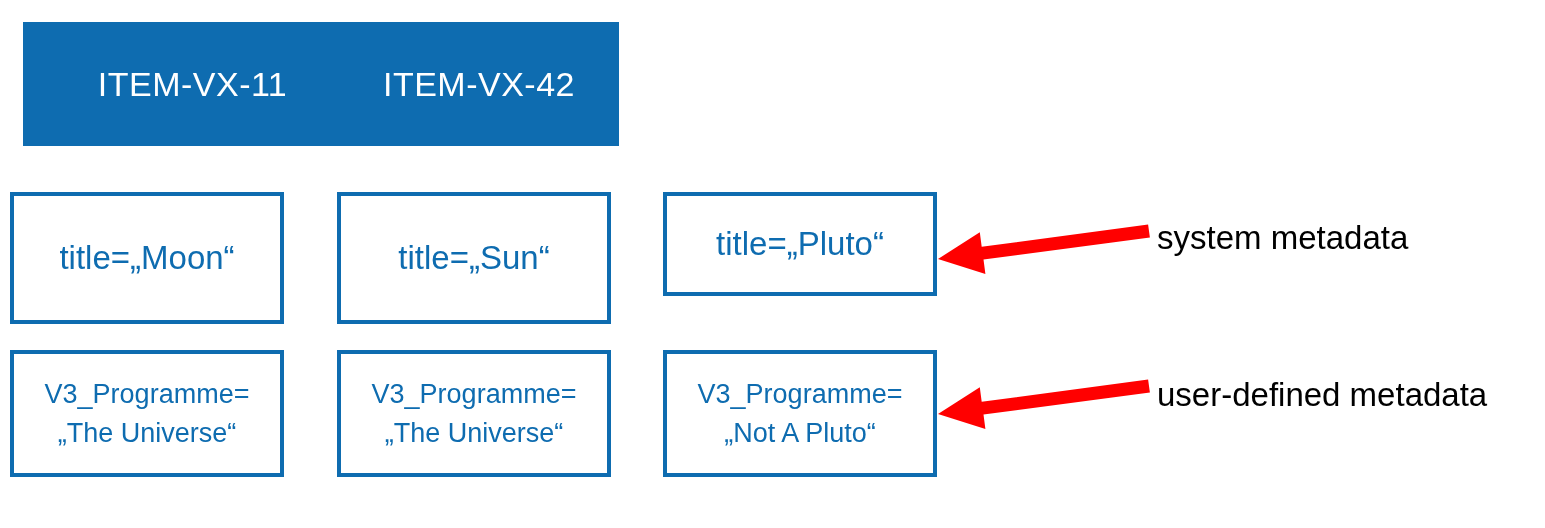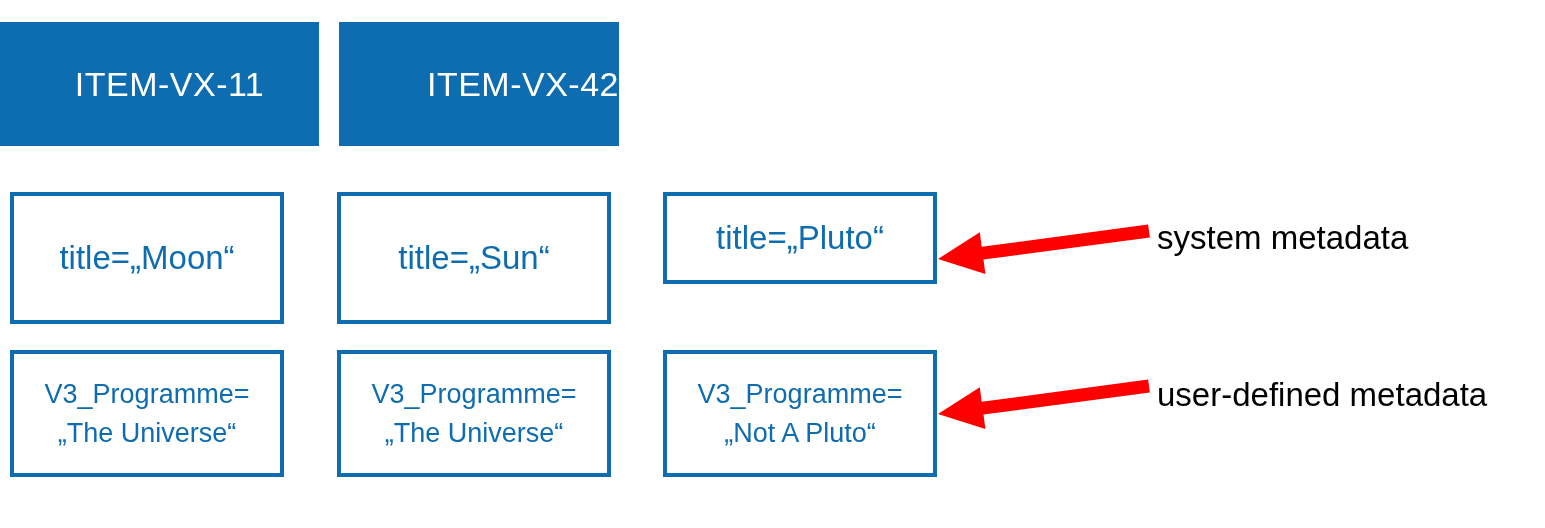--- a/index.html
+++ b/index.html
@@ -28,27 +28,27 @@
   }
   .box-outline {
     background: #ffffff;
     border: 4px solid var(--blue);
     color: var(--blue);
   }
   .sysmeta { font-size: 33px; }
   .usermeta { font-size: 27px; line-height: 39px; flex-direction: column; justify-content: center; }
 
   
-  .r1.c1 { left: 0;  top: 22px;  width: 319px; height: 124px; padding-left: 20px; }
-  .r1.c2 { left: 339px; top: 22px;  width: 280px; height: 124px; justify-content: flex-end; }
+  .r1.c1 { left: 23px;  top: 22px;  width: 319px; height: 124px; padding-left: 20px; }
+  .r1.c2 { left: 339px; top: 22px;  width: 280px; height: 124px; }
   .r1.c3 { left: 669px; top: 22px;  width: 269px; height: 124px; }
 
   .r2.c1 { left: 10px;  top: 192px; width: 274px; height: 132px; }
   .r2.c2 { left: 337px; top: 192px; width: 274px; height: 132px; }
-  .r2.c3 { left: 663px; top: 192px; width: 274px; height: 92px; }
+  .r2.c3 { left: 663px; top: 192px; width: 274px; height: 104px; }
 
   .r3.c1 { left: 10px;  top: 350px; width: 274px; height: 127px; }
   .r3.c2 { left: 337px; top: 350px; width: 274px; height: 127px; }
   .r3.c3 { left: 663px; top: 350px; width: 274px; height: 127px; }
 
   .arrow-svg { position: absolute; width: 225px; height: 72px; }
   .arrow-1 { left: 930px; top: 218px; }
   .arrow-2 { left: 930px; top: 373px; }
 
   .annotation {

